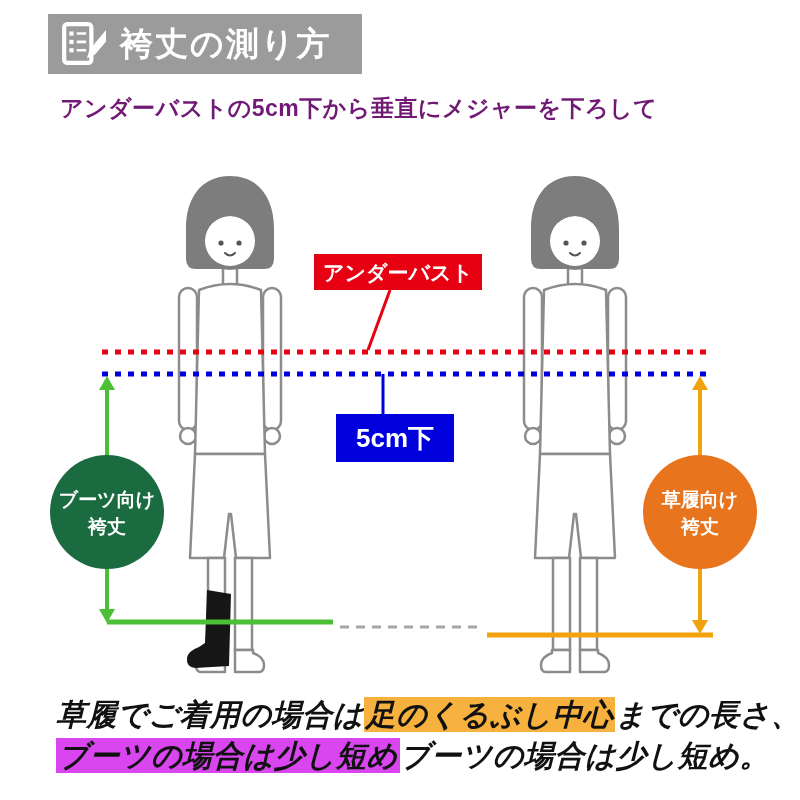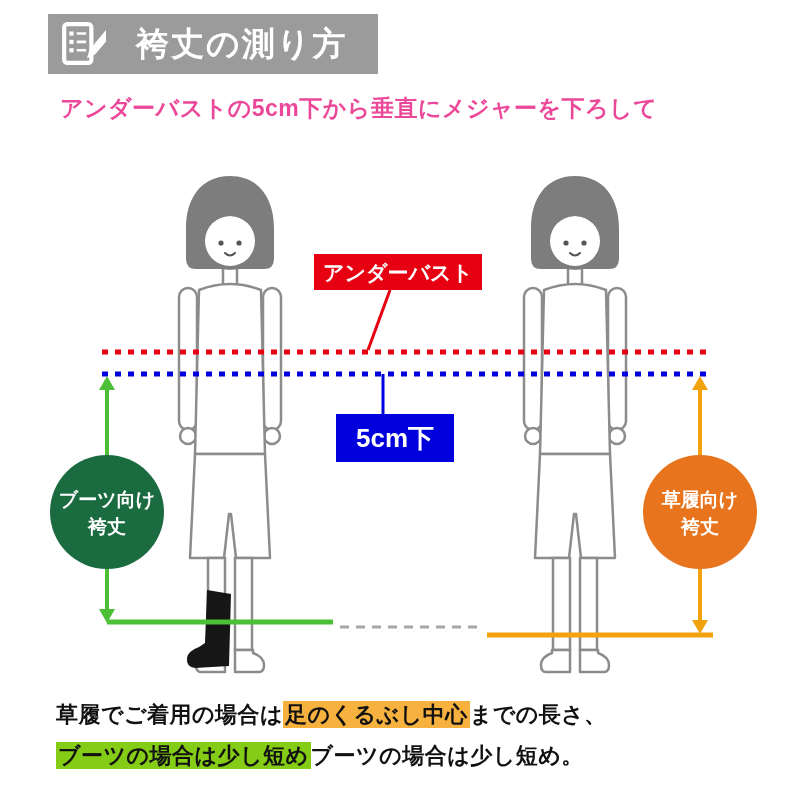--- a/index.html
+++ b/index.html
@@ -3,35 +3,35 @@
 <meta charset="utf-8">
 <style>
   html,body{margin:0;padding:0;}
   body{
     width:800px;height:800px;overflow:hidden;background:#fff;
     font-family:"Liberation Sans","DejaVu Sans",sans-serif;
   }
   .page{position:relative;width:800px;height:800px;background:#fff;}
   .header{
     position:absolute;left:48px;top:14px;height:60px;
-    display:flex;align-items:center;gap:30px;
+    display:flex;align-items:center;gap:14px;
     background:#9b9b9b;padding:0 30px 0 12px;box-sizing:border-box;
   }
   .htitle{color:#fff;font-size:33px;font-weight:800;letter-spacing:2px;white-space:nowrap;}
   .desc{
     position:absolute;left:60px;top:92px;
-    font-size:23px;font-weight:800;color:#ec4899;line-height:33px;letter-spacing:.5px;
+    font-size:23px;font-weight:800;color:#701a75;line-height:33px;letter-spacing:.5px;
   }
   .diagram{position:absolute;left:0;top:168px;}
   .footer{
     position:absolute;left:56px;top:694px;
-    font-size:22px;font-weight:800;color:#111;line-height:41px;letter-spacing:.5px;white-space:nowrap;
+    font-size:30px;font-weight:800;color:#111;line-height:41px;letter-spacing:.5px;white-space:nowrap;font-style:italic;
   }
   .hl-orange{background:#f7b13e;padding:1px 2px;}
-  .hl-green{background:#84cc16;padding:1px 2px;}
+  .hl-green{background:#d946ef;padding:1px 2px;}
   svg text{font-family:"Liberation Sans","DejaVu Sans",sans-serif;}
   .wlabel{fill:#fff;font-weight:800;text-anchor:middle;}
 </style>
 </head>
 <body>
 
 <div class="page">
 
   <div class="header">
     <svg width="46" height="46" viewBox="0 0 44 44">

